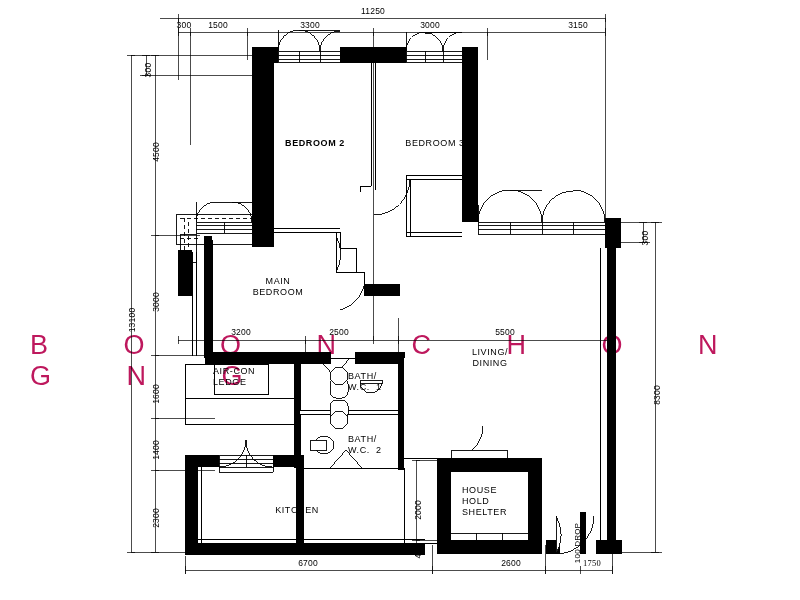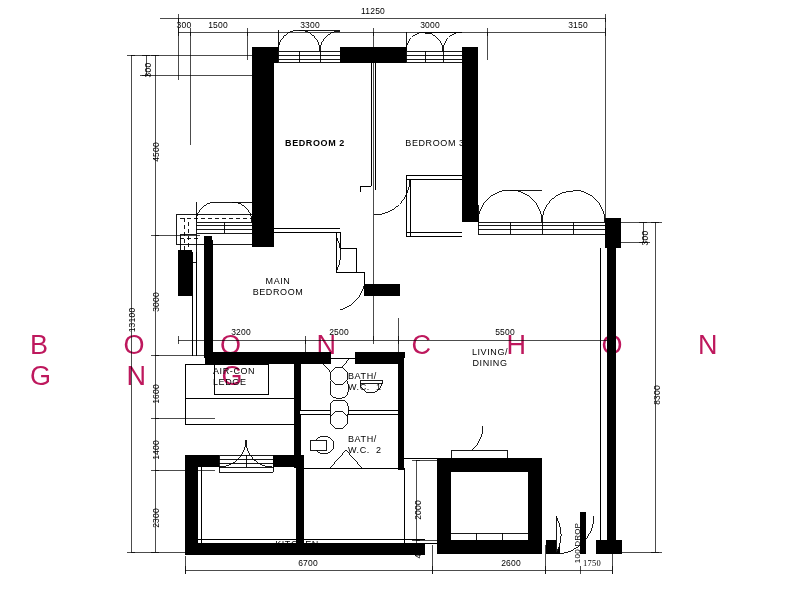--- a/index.html
+++ b/index.html
@@ -352,21 +352,24 @@
   <div class="lbl" style="left:235px;top:276px;width:86px;">MAIN
 BEDROOM</div>
   <div class="lbl" style="left:455px;top:347px;width:70px;">LIVING/
 DINING</div>
   <div class="lbl" style="left:213px;top:366px;width:58px;text-align:left;">AIR-CON
 LEDGE</div>
   <div class="lbl" style="left:348px;top:371px;width:56px;text-align:left;">BATH/
 W.C.  1</div>
   <div class="lbl" style="left:348px;top:434px;width:56px;text-align:left;">BATH/
 W.C.  2</div>
-  <div class="lbl" style="left:262px;top:505px;width:70px;margin-top:34px;">KITCHEN</div>
+  <div class="lbl" style="left:262px;top:505px;width:70px;">KITCHEN</div>
+  <div class="lbl" style="left:462px;top:485px;width:70px;text-align:left;">HOUSE
+HOLD
+SHELTER</div>
 
   <div class="dim" style="left:373px;top:7px;transform:translateX(-50%);">11250</div>
   <div class="dim" style="left:184px;top:21px;transform:translateX(-50%);">300</div>
   <div class="dim" style="left:218px;top:21px;transform:translateX(-50%);text-align:right;">1500</div>
   <div class="dim" style="left:310px;top:21px;transform:translateX(-50%);">3300</div>
   <div class="dim" style="left:430px;top:21px;transform:translateX(-50%);">3000</div>
   <div class="dim" style="left:546px;top:21px;transform:translateX(-50%);margin-left:32px;">3150</div>
 
   <div class="dim v" style="left:128px;top:320px;transform:rotate(-90deg) translateX(-50%);">13100</div>
   <div class="dim v" style="left:144px;top:70px;transform:rotate(-90deg) translateX(-50%);">300</div>

